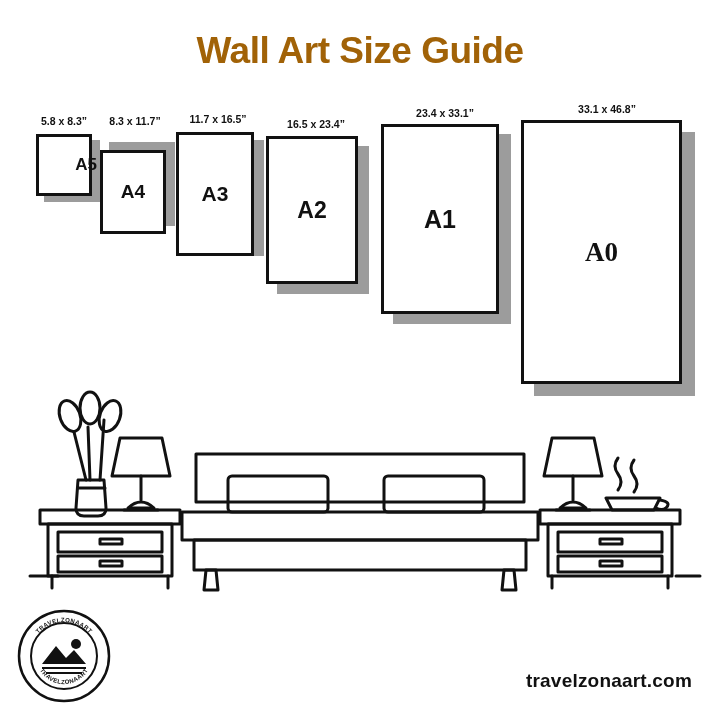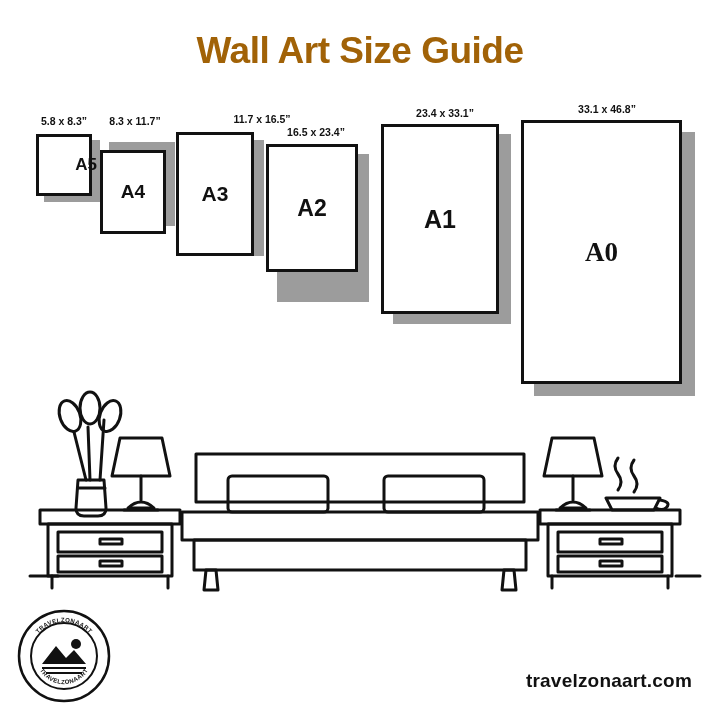--- a/index.html
+++ b/index.html
@@ -132,31 +132,31 @@
 
     <div class="frame-wrap" style="left:100px; top:0px; width:70px; height:110px;">
       <div class="frame-label" style="top:5px;">8.3 x 11.7”</div>
       <div class="frame-shadow" style="left:9px; top:32px; width:66px; height:84px;"></div>
       <div class="frame-box" style="left:0px; top:40px; width:66px; height:84px;">
         <span class="frame-name" style="font-size:19px;">A4</span>
       </div>
     </div>
 
     <div class="frame-wrap" style="left:176px; top:0px; width:84px; height:145px;">
-      <div class="frame-label" style="top:3px;margin-left:44px;">11.7 x 16.5”</div>
+      <div class="frame-label" style="top:3px;">11.7 x 16.5”</div>
       <div class="frame-shadow" style="left:10px; top:30px; width:78px; height:116px;"></div>
       <div class="frame-box" style="left:0px; top:22px; width:78px; height:124px;">
         <span class="frame-name" style="font-size:21px;">A3</span>
       </div>
     </div>
 
-    <div class="frame-wrap" style="left:266px; top:16px; width:100px; height:180px;">
+    <div class="frame-wrap" style="left:266px; top:8px; width:100px; height:180px;">
       <div class="frame-label" style="top:0px;">16.5 x 23.4”</div>
       <div class="frame-shadow" style="left:11px; top:28px; width:92px; height:148px;"></div>
-      <div class="frame-box" style="left:0px; top:18px; width:92px; height:128px;">
+      <div class="frame-box" style="left:0px; top:18px; width:92px; height:148px;">
         <span class="frame-name" style="font-size:23px;">A2</span>
       </div>
     </div>
 
     <div class="frame-wrap" style="left:381px; top:0px; width:128px; height:210px;">
       <div class="frame-label" style="top:-3px;">23.4 x 33.1”</div>
       <div class="frame-shadow" style="left:12px; top:24px; width:118px; height:190px;"></div>
       <div class="frame-box" style="left:0px; top:14px; width:118px; height:190px;">
         <span class="frame-name" style="font-size:25px;">A1</span>
       </div>

